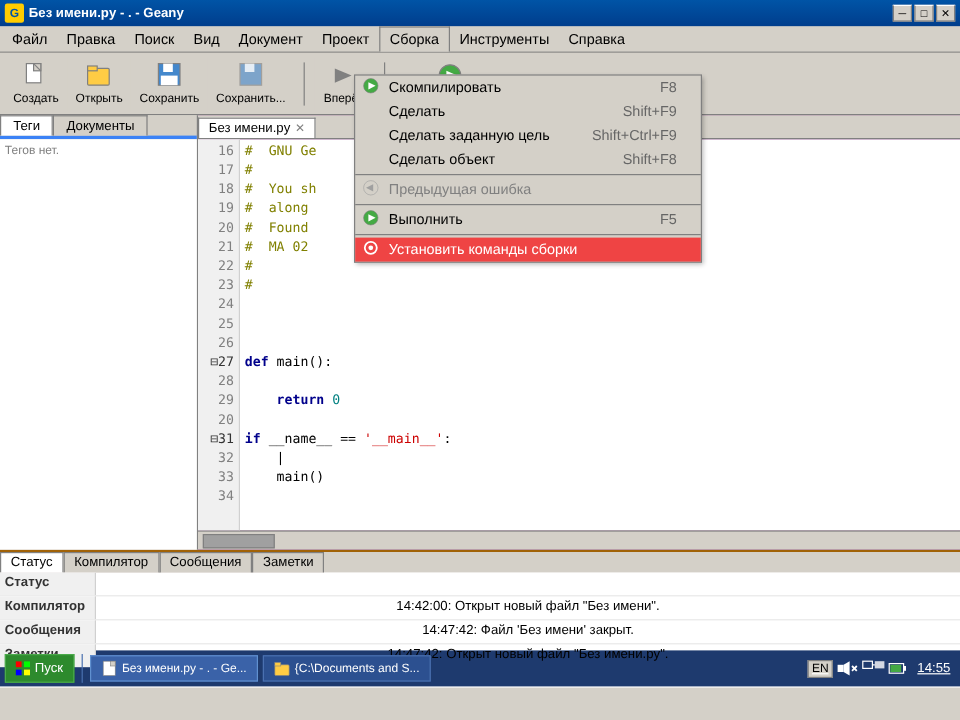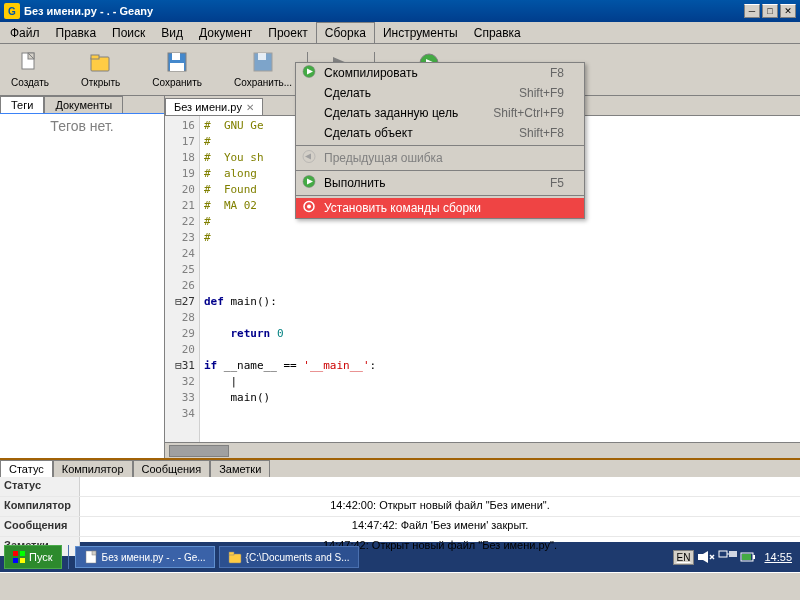--- a/index.html
+++ b/index.html
@@ -12,34 +12,34 @@
     .titlebar-buttons { display: flex; gap: 2px; }
     .titlebar-btn { width: 16px; height: 14px; background: #d4d0c8; border: 1px solid #808080; border-top-color: #fff; font-size: 9px; display: flex; align-items: center; justify-content: center; cursor: pointer; }
 
     
     .menubar { height: 22px; background: #d4d0c8; display: flex; align-items: center; padding: 0 2px; border-bottom: 1px solid #808080; }
     .menu-item { padding: 2px 8px; font-size: 12px; cursor: pointer; height: 100%; display: flex; align-items: center; }
     .menu-item.active { background: #d4d0c8; border: 1px solid #808080; border-bottom: none; }
 
     
     .toolbar { height: 52px; background: #d4d0c8; border-bottom: 1px solid #808080; display: flex; align-items: center; padding: 2px 4px; gap: 4px; }
-    .toolbar-group { display: flex; align-items: center; gap: 18px; }
+    .toolbar-group { display: flex; align-items: center; gap: 0; }
     .toolbar-btn { display: flex; flex-direction: column; align-items: center; justify-content: center; padding: 2px 6px; min-width: 50px; height: 44px; background: #d4d0c8; border: 1px solid transparent; cursor: pointer; font-size: 10px; gap: 2px; }
     .toolbar-icon { width: 24px; height: 24px; display: flex; align-items: center; justify-content: center; }
     .toolbar-separator { width: 1px; height: 36px; background: #808080; margin: 0 4px; }
 
     
     .main-content { display: flex; height: calc(600px - 22px - 22px - 52px - 22px - 120px); }
 
     
     .sidebar { width: 165px; border-right: 1px solid #808080; background: #d4d0c8; display: flex; flex-direction: column; }
-    .tabs-row { display: flex; border-bottom: 1px solid #3b82f6; }
+    .tabs-row { display: flex; border-bottom: 3px solid #3b82f6; }
     .tab { padding: 2px 10px; background: #d4d0c8; border: 1px solid #808080; border-bottom: none; cursor: pointer; font-size: 11px; }
     .tab.active { background: #ffffff; z-index: 1; }
-    .sidebar-content { flex: 1; background: white; padding: 4px; color: #808080; font-size: 14px; text-align: center; }
+    .sidebar-content { flex: 1; background: white; padding: 4px; color: #808080; font-size: 10px; }
 
     
     .editor-area { flex: 1; display: flex; flex-direction: column; background: #701a75; }
     .editor-tabs { display: flex; align-items: flex-end; background: #d4d0c8; border-bottom: 1px solid #808080; padding-top: 2px; }
     .editor-tab { padding: 2px 8px; background: white; border: 1px solid #808080; border-bottom: none; font-size: 11px; display: flex; align-items: center; gap: 4px; }
     .editor-tab-close { font-size: 10px; cursor: pointer; color: #808080; }
     .editor-content { flex: 1; overflow: hidden; position: relative; }
     .code-editor { width: 100%; height: 100%; display: flex; background: white; }
     .line-numbers { width: 35px; background: #f0f0f0; border-right: 1px solid #d0d0d0; padding: 2px 0; text-align: right; font-family: monospace; font-size: 11px; color: #808080; line-height: 16px; }
     .line-num { padding-right: 4px; display: flex; align-items: center; justify-content: flex-end; height: 16px; }

